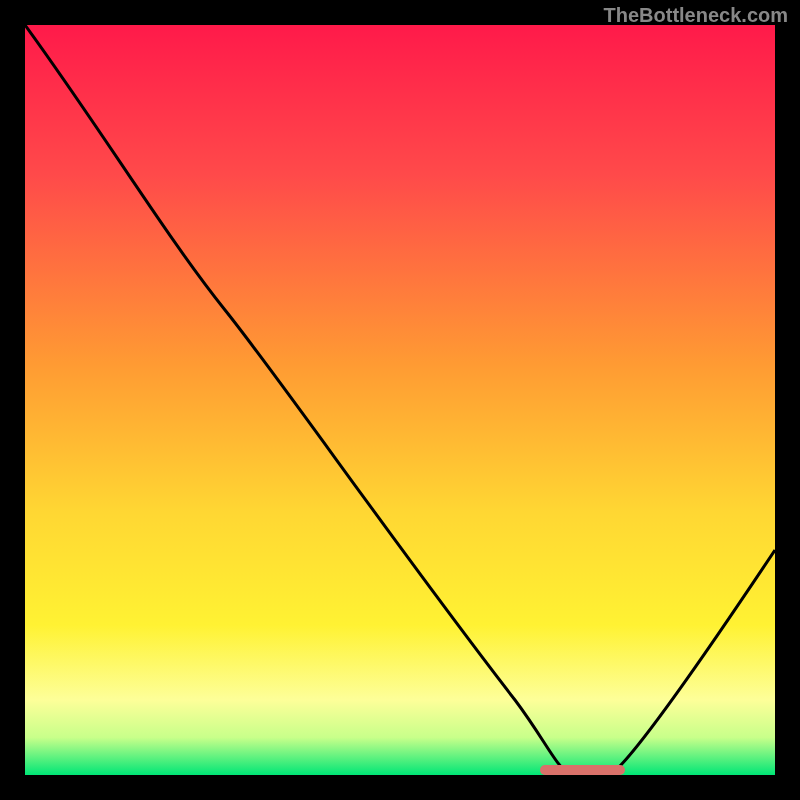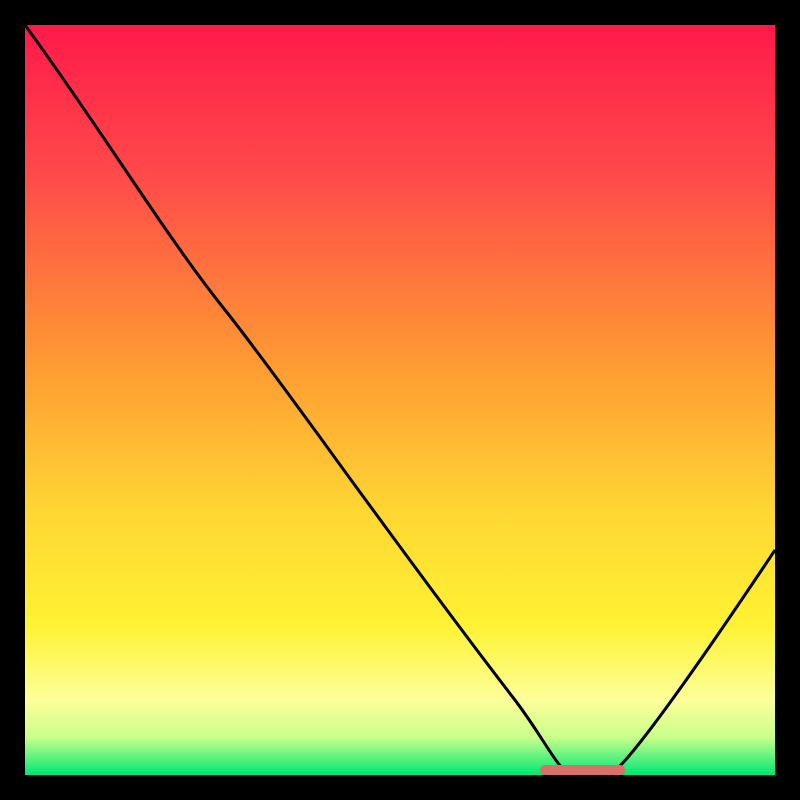--- a/index.html
+++ b/index.html
@@ -51,20 +51,21 @@
     position: absolute;
     height: 10px;
     background: #d9716a;
     border-radius: 5px;
   }
 </style>
 </head>
 <body>
 
 <div class="container">
+  <div class="watermark">TheBottleneck.com</div>
 
   <div class="plot-area">
     <svg class="gradient-bg" viewBox="0 0 750 750" preserveAspectRatio="none">
       <defs>
         <linearGradient id="bg-grad" x1="0" y1="0" x2="0" y2="1">
           <stop offset="0%" stop-color="#ff1a4a"></stop>
           <stop offset="20%" stop-color="#ff4a4a"></stop>
           <stop offset="45%" stop-color="#ff9a33"></stop>
           <stop offset="65%" stop-color="#ffd733"></stop>
           <stop offset="80%" stop-color="#fff233"></stop>

